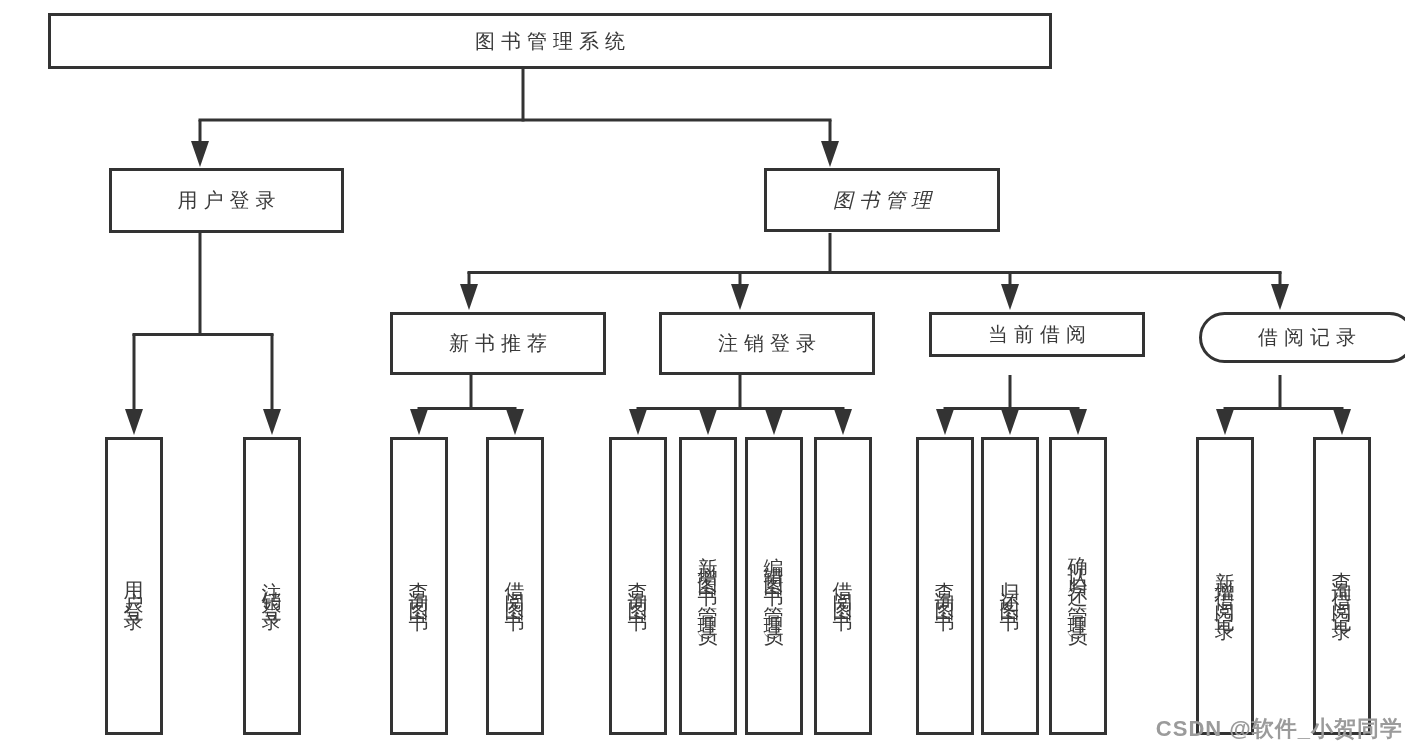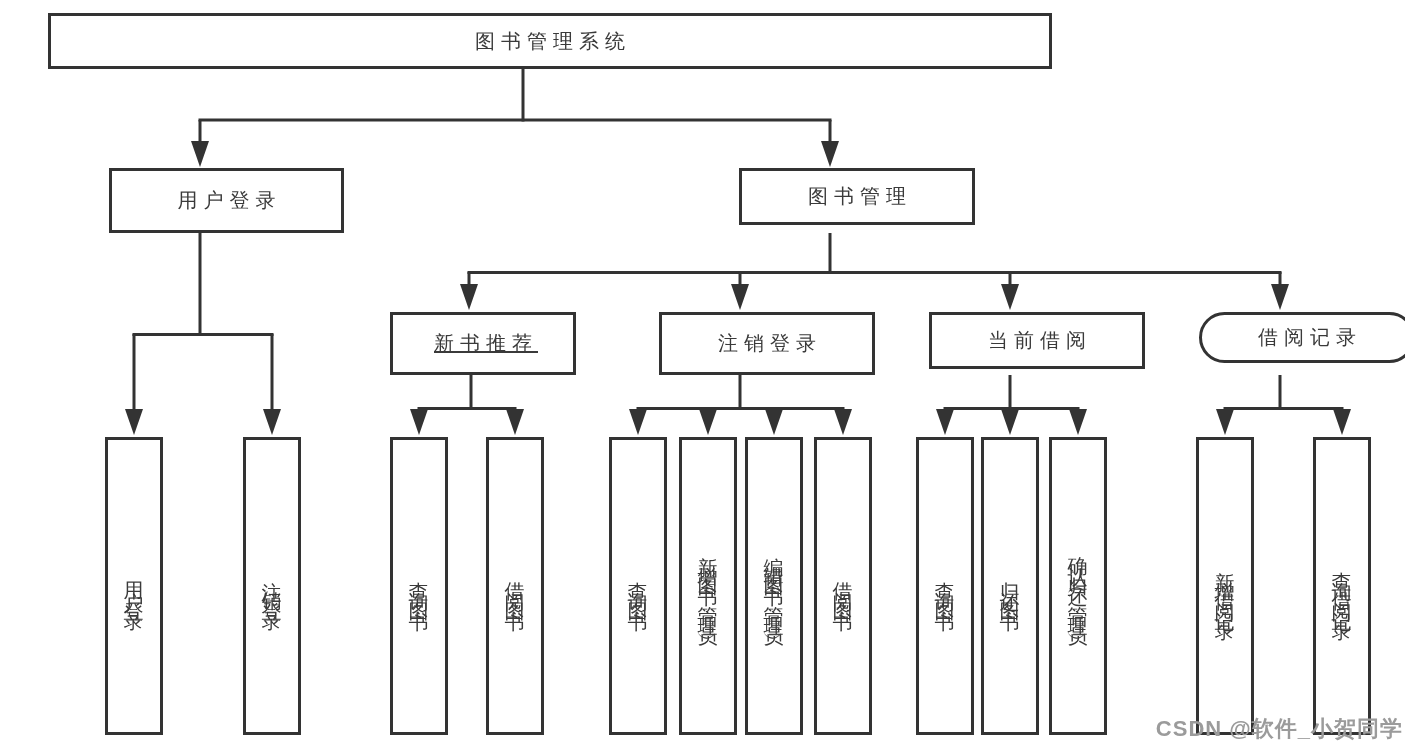--- a/index.html
+++ b/index.html
@@ -139,31 +139,31 @@
     </g>
   </svg>
 
   <div class="hnode" style="left:21px; top:13px; width:1004px; height:56px;">
     <span class="lbl">图书管理系统</span>
   </div>
 
   <div class="hnode" style="left:82px; top:168px; width:235px; height:65px;">
     <span class="lbl">用户登录</span>
   </div>
-  <div class="hnode" style="left:712px; top:168px; width:236px; height:57px;">
+  <div class="hnode" style="left:737px; top:168px; width:236px; height:64px;font-style:italic;">
     <span class="lbl">图书管理</span>
   </div>
 
-  <div class="hnode" style="left:363px; top:312px; width:186px; height:63px;text-decoration:underline;">
+  <div class="hnode" style="left:363px; top:312px; width:216px; height:63px;">
     <span class="lbl">新书推荐</span>
   </div>
   <div class="hnode" style="left:632px; top:312px; width:216px; height:63px;">
     <span class="lbl">注销登录</span>
   </div>
-  <div class="hnode" style="left:902px; top:312px; width:216px; height:57px;">
+  <div class="hnode" style="left:902px; top:312px; width:216px; height:45px;">
     <span class="lbl">当前借阅</span>
   </div>
   <div class="hnode" style="left:1172px; top:312px; width:216px; height:51px;border-radius:29px;">
     <span class="lbl">借阅记录</span>
   </div>
 
   <div class="leaf" style="left:105px;">
     <span class="vtext">用户登录</span>
   </div>
   <div class="leaf" style="left:243px;">

